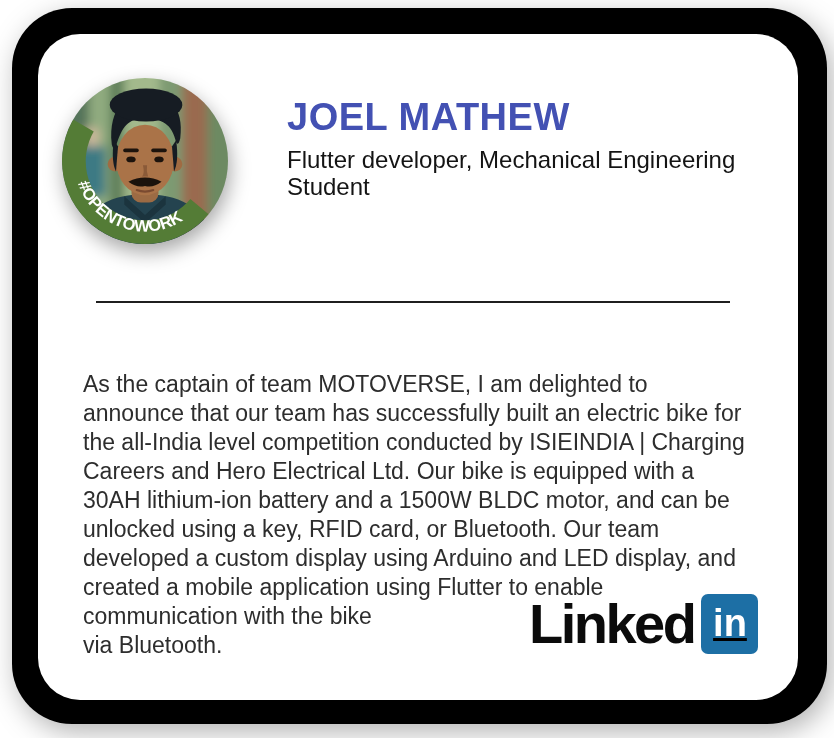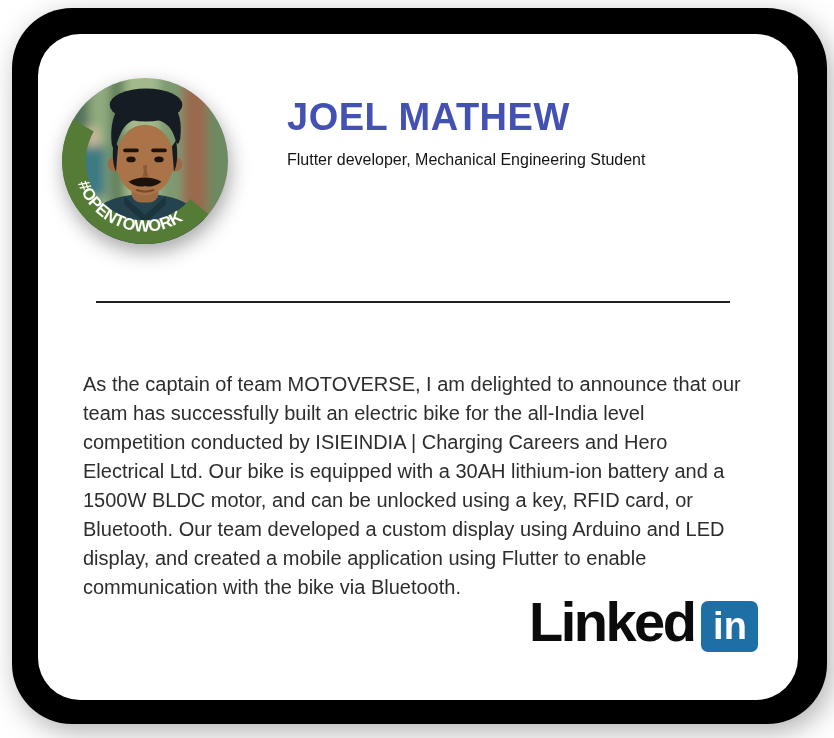--- a/index.html
+++ b/index.html
@@ -45,38 +45,38 @@
   .person-name {
     margin: 0;
     font-size: 38px;
     font-weight: 700;
     letter-spacing: 0.5px;
     color: #4351b3;
     line-height: 1.05;
   }
   .person-title {
     margin: 8px 0 0 0;
-    font-size: 16px;
+    font-size: 24px;
     line-height: 27px;
     color: #141414;
     max-width: 470px;
   }
 
   .divider {
     position: absolute;
     left: 58px; top: 267px;
     width: 634px; height: 2px;
     background: #1f1f1f;
   }
 
   .body-block {
     position: absolute;
     left: 45px; top: 336px;
     width: 662px;
-    font-size: 20px;
+    font-size: 23px;
     line-height: 29px;
     color: #2d2d2d;
   }
   .logo-spacer {
     float: right;
     width: 345px;
     height: 350px;
     shape-outside: inset(232px 0 0 0);
   }
 
@@ -89,27 +89,28 @@
   }
   .linkedin-wordmark {
     font-size: 56px;
     font-weight: 700;
     letter-spacing: -2.5px;
     color: #0b0b0b;
     line-height: 1;
     margin-bottom: 2px;
   }
   .linkedin-bug {
-    width: 57px; height: 51px;
+    width: 57px; height: 60px;
     margin-left: 7px;
     background: #1d6fa5;
     border-radius: 7px;
     display: flex;
     align-items: center;
     justify-content: center;
+    text-decoration: underline;
   }
   .linkedin-bug span {
     font-size: 38px;
     font-weight: 700;
     color: #ffffff;
     line-height: 1;
     transform: translateY(-1px);
   }
 </style>
 </head>

